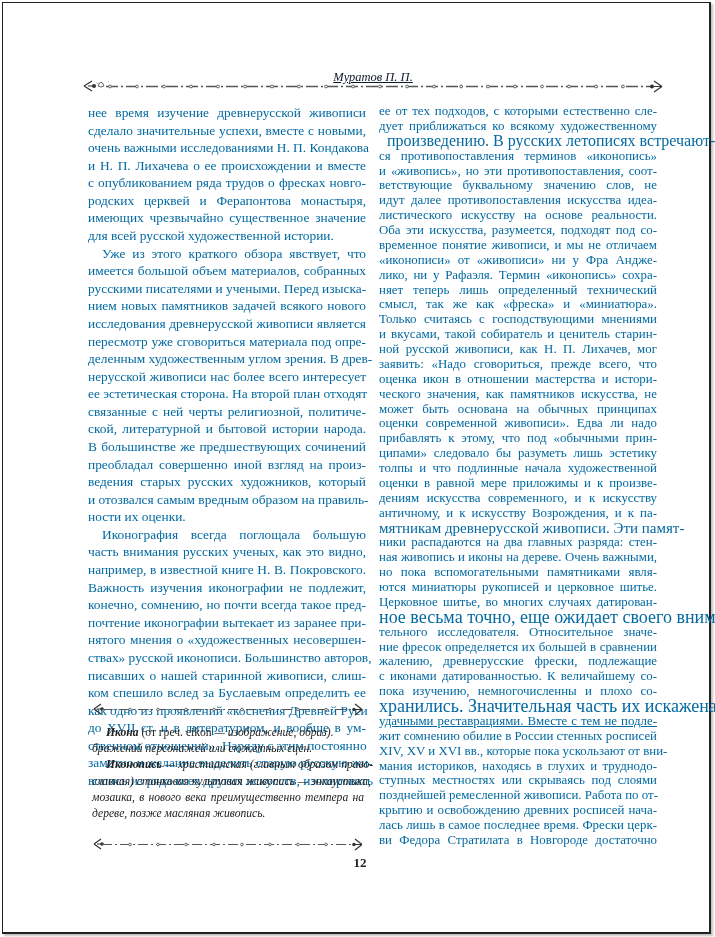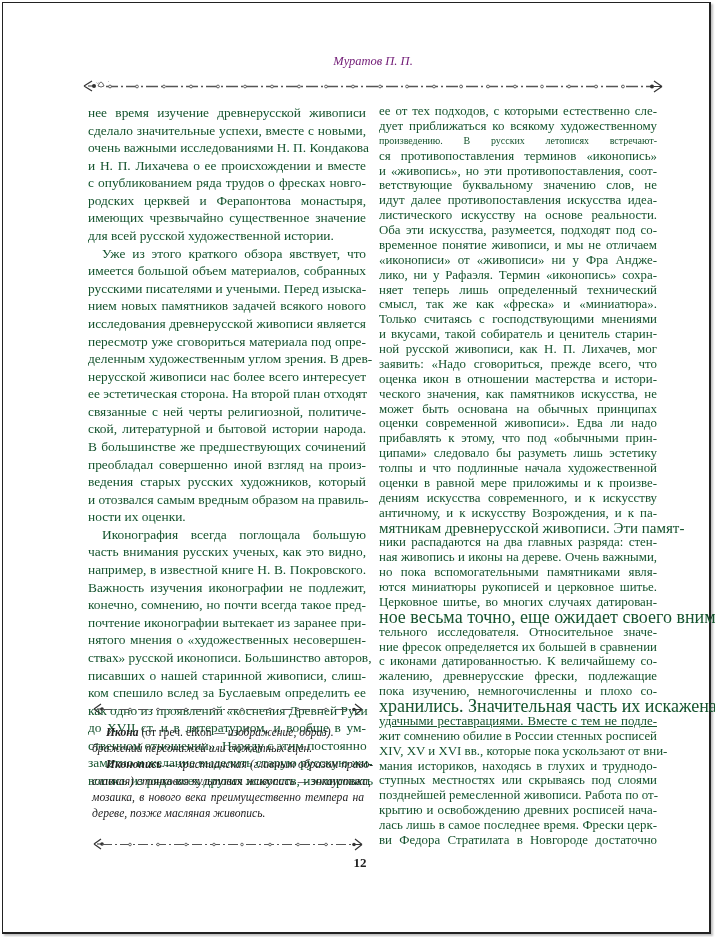--- a/index.html
+++ b/index.html
@@ -4,33 +4,33 @@
 <style>
   html, body { margin: 0; padding: 0; background: #ffffff; }
   body { width: 715px; height: 937px; position: relative; overflow: hidden; }
   .page {
     position: absolute; left: 2px; top: 2px; width: 706px; height: 929px;
     border: 1px solid #222; border-right-width: 2px; border-bottom-width: 2px;
     background: #fff;
     box-shadow: 2px 2px 2px rgba(0,0,0,0.25);
   }
   .runhead {
-    position: absolute; left: 88px; top: 54px; width: 570px;
+    position: absolute; left: 88px; top: 70px; width: 570px;
     text-align: center;
-    font-family: "Liberation Serif", serif; font-style: italic; font-size: 12.5px; color: #701a75;
+    font-family: "Liberation Serif", serif; font-style: italic; font-size: 12.5px; color: #0f172a; text-decoration: underline;
   }
   .rule { position: absolute; height: 14px; }
   .rule svg { display: block; width: 100%; height: 100%; }
   .rule-head { left: 82px; top: 79px; width: 582px; }
   .rule-fn-top { left: 92px; top: 702px; width: 272px; }
   .rule-fn-bot { left: 92px; top: 837px; width: 272px; }
 
   .col {
     position: absolute; top: 104px;
-    font-family: "Liberation Serif", serif; font-size: 13.4px; line-height: 17.58px; color: #14532d;
+    font-family: "Liberation Serif", serif; font-size: 13.4px; line-height: 17.58px; color: #0369a1;
   }
   .col-left { left: 88px; width: 278px; }
   .col-right { left: 379px; width: 278px; }
   .line { display: block; white-space: nowrap; text-align: justify; text-align-last: justify; height: 17.58px; overflow: visible; }
   .line.last { text-align-last: left; }
   .line.indent { padding-left: 14px; }
 
   .footnotes {
     position: absolute; left: 92px; top: 725px; width: 272px;
     font-family: "Liberation Serif", serif; font-size: 11.6px; line-height: 16.2px; color: #222;
@@ -177,21 +177,21 @@
         <circle cx="234" cy="7.5" r="1.3"></circle>
     </g>
     <circle cx="262" cy="7.5" r="1.8" fill="#333"></circle>
     <path d="M270 7.5 L263 2 M270 7.5 L263 13 M262 7.5 L270 7.5" stroke="#333" stroke-width="1.2" fill="none"></path>
   </svg>
 </div>
 
 <div class="col col-right" style="line-height: 14.88px;">
   <span class="line" style="height: 14.88px; font-size: 12.9px;">ее от тех подходов, с которыми естественно сле-</span>
   <span class="line" style="height: 14.88px; font-size: 12.9px;">дует приближаться ко всякому художественному</span>
-  <span class="line" style="height: 14.88px; font-size: 10px;">произведению. В русских летописях встречают-</span>
+  <span class="line" style="height: 14.88px; font-size: 16px; margin-left: 8px;">произведению. В русских летописях встречают-</span>
   <span class="line" style="height: 14.88px; font-size: 12.9px;">ся противопоставления терминов «иконопись»</span>
   <span class="line" style="height: 14.88px; font-size: 12.9px;">и «живопись», но эти противопоставления, соот-</span>
   <span class="line" style="height: 14.88px; font-size: 12.9px;">ветствующие буквальному значению слов, не</span>
   <span class="line" style="height: 14.88px; font-size: 12.9px;">идут далее противопоставления искусства идеа-</span>
   <span class="line" style="height: 14.88px; font-size: 12.9px;">листического искусству на основе реальности.</span>
   <span class="line" style="height: 14.88px; font-size: 12.9px;">Оба эти искусства, разумеется, подходят под со-</span>
   <span class="line" style="height: 14.88px; font-size: 12.9px;">временное понятие живописи, и мы не отличаем</span>
   <span class="line" style="height: 14.88px; font-size: 12.9px;">«иконописи» от «живописи» ни у Фра Андже-</span>
   <span class="line" style="height: 14.88px; font-size: 12.9px;">лико, ни у Рафаэля. Термин «иконопись» сохра-</span>
   <span class="line" style="height: 14.88px; font-size: 12.9px;">няет теперь лишь определенный технический</span>
@@ -212,22 +212,22 @@
   <span class="line" style="height: 14.88px; font-size: 12.9px;">античному, и к искусству Возрождения, и к па-</span>
   <span class="line" style="height: 14.88px; font-size: 15px;">мятникам древнерусской живописи. Эти памят-</span>
   <span class="line" style="height: 14.88px; font-size: 12.9px;">ники распадаются на два главных разряда: стен-</span>
   <span class="line" style="height: 14.88px; font-size: 12.9px;">ная живопись и иконы на дереве. Очень важными,</span>
   <span class="line" style="height: 14.88px; font-size: 12.9px;">но пока вспомогательными памятниками явля-</span>
   <span class="line" style="height: 14.88px; font-size: 12.9px;">ются миниатюры рукописей и церковное шитье.</span>
   <span class="line" style="height: 14.88px; font-size: 12.9px;">Церковное шитье, во многих случаях датирован-</span>
   <span class="line" style="height: 14.88px; font-size: 18px;">ное весьма точно, еще ожидает своего внима-</span>
   <span class="line" style="height: 14.88px; font-size: 12.9px;">тельного исследователя. Относительное значе-</span>
   <span class="line" style="height: 14.88px; font-size: 12.9px;">ние фресок определяется их большей в сравнении</span>
+  <span class="line" style="height: 14.88px; font-size: 12.9px;">жалению, древнерусские фрески, подлежащие</span>
   <span class="line" style="height: 14.88px; font-size: 12.9px;">с иконами датированностью. К величайшему со-</span>
-  <span class="line" style="height: 14.88px; font-size: 12.9px;">жалению, древнерусские фрески, подлежащие</span>
   <span class="line" style="height: 14.88px; font-size: 12.9px;">пока изучению, немногочисленны и плохо со-</span>
   <span class="line" style="height: 14.88px; font-size: 18px;">хранились. Значительная часть их искажена не-</span>
   <span class="line" style="height: 14.88px; font-size: 12.9px; text-decoration: underline;">удачными реставрациями. Вместе с тем не подле-</span>
   <span class="line" style="height: 14.88px; font-size: 12.9px;">жит сомнению обилие в России стенных росписей</span>
   <span class="line" style="height: 14.88px; font-size: 12.9px;">XIV, XV и XVI вв., которые пока ускользают от вни-</span>
   <span class="line" style="height: 14.88px; font-size: 12.9px;">мания историков, находясь в глухих и труднодо-</span>
   <span class="line" style="height: 14.88px; font-size: 12.9px;">ступных местностях или скрываясь под слоями</span>
   <span class="line" style="height: 14.88px; font-size: 12.9px;">позднейшей ремесленной живописи. Работа по от-</span>
   <span class="line" style="height: 14.88px; font-size: 12.9px;">крытию и освобождению древних росписей нача-</span>
   <span class="line" style="height: 14.88px; font-size: 12.9px;">лась лишь в самое последнее время. Фрески церк-</span>

